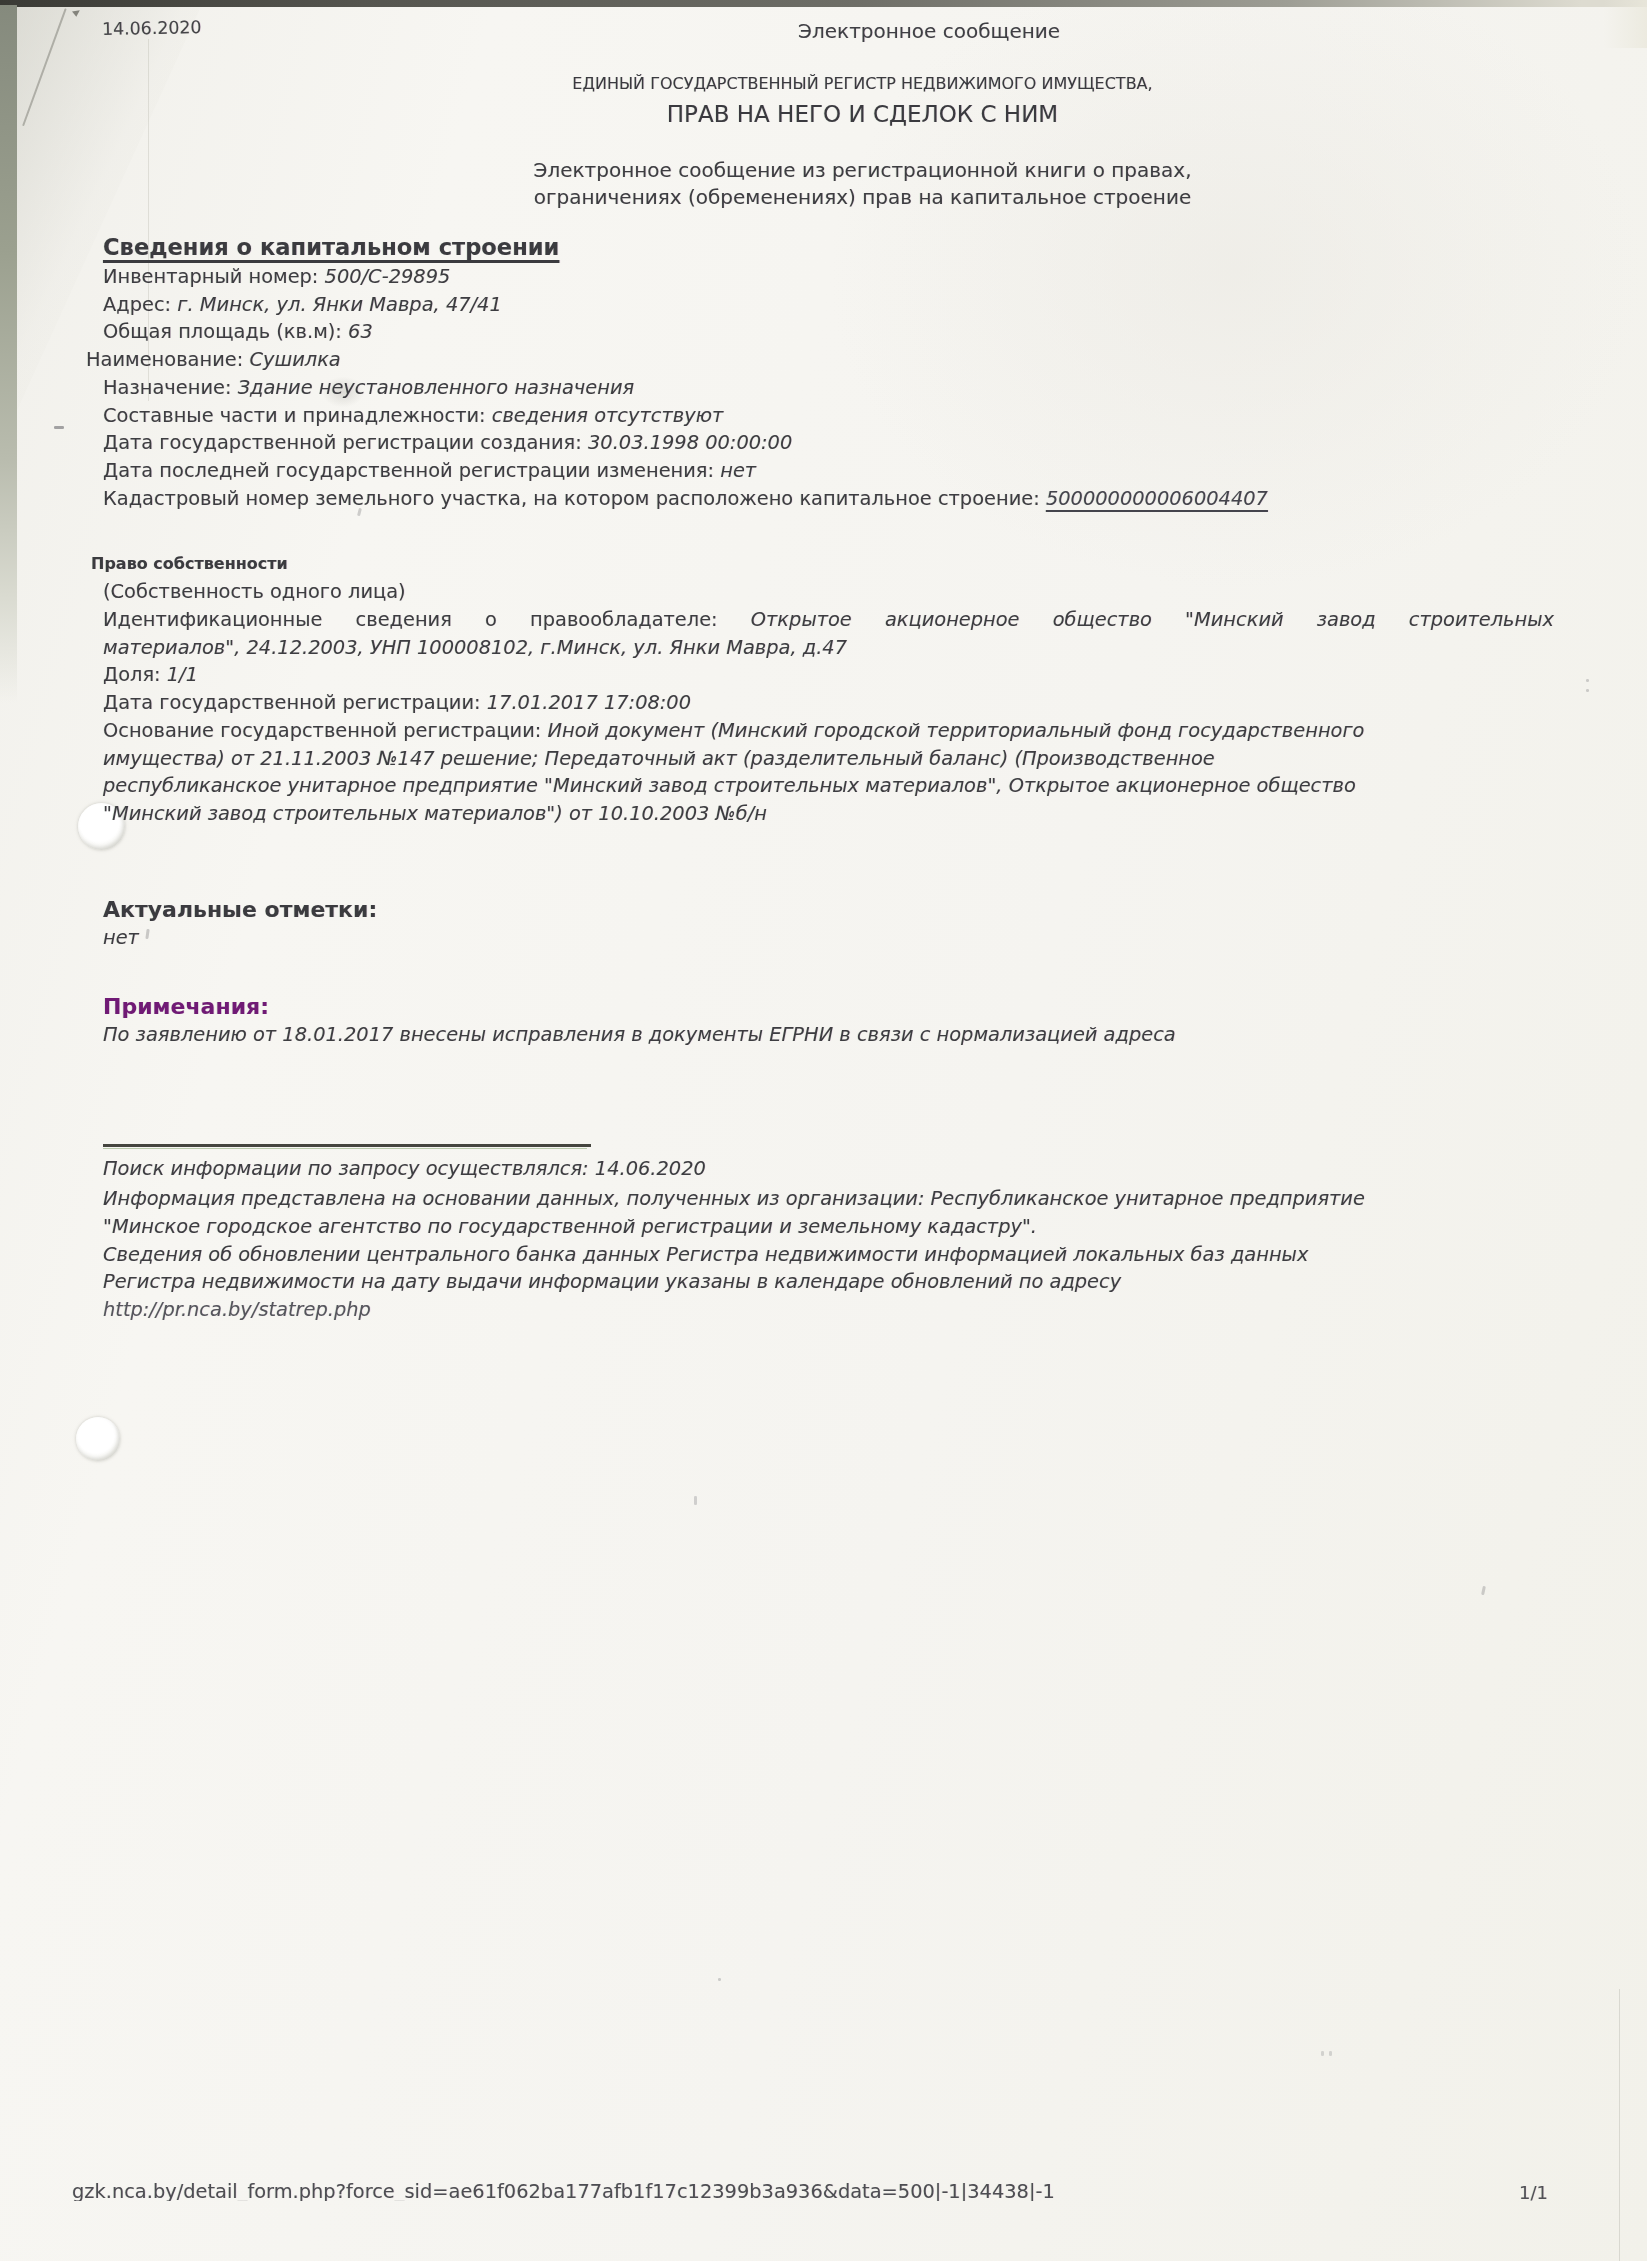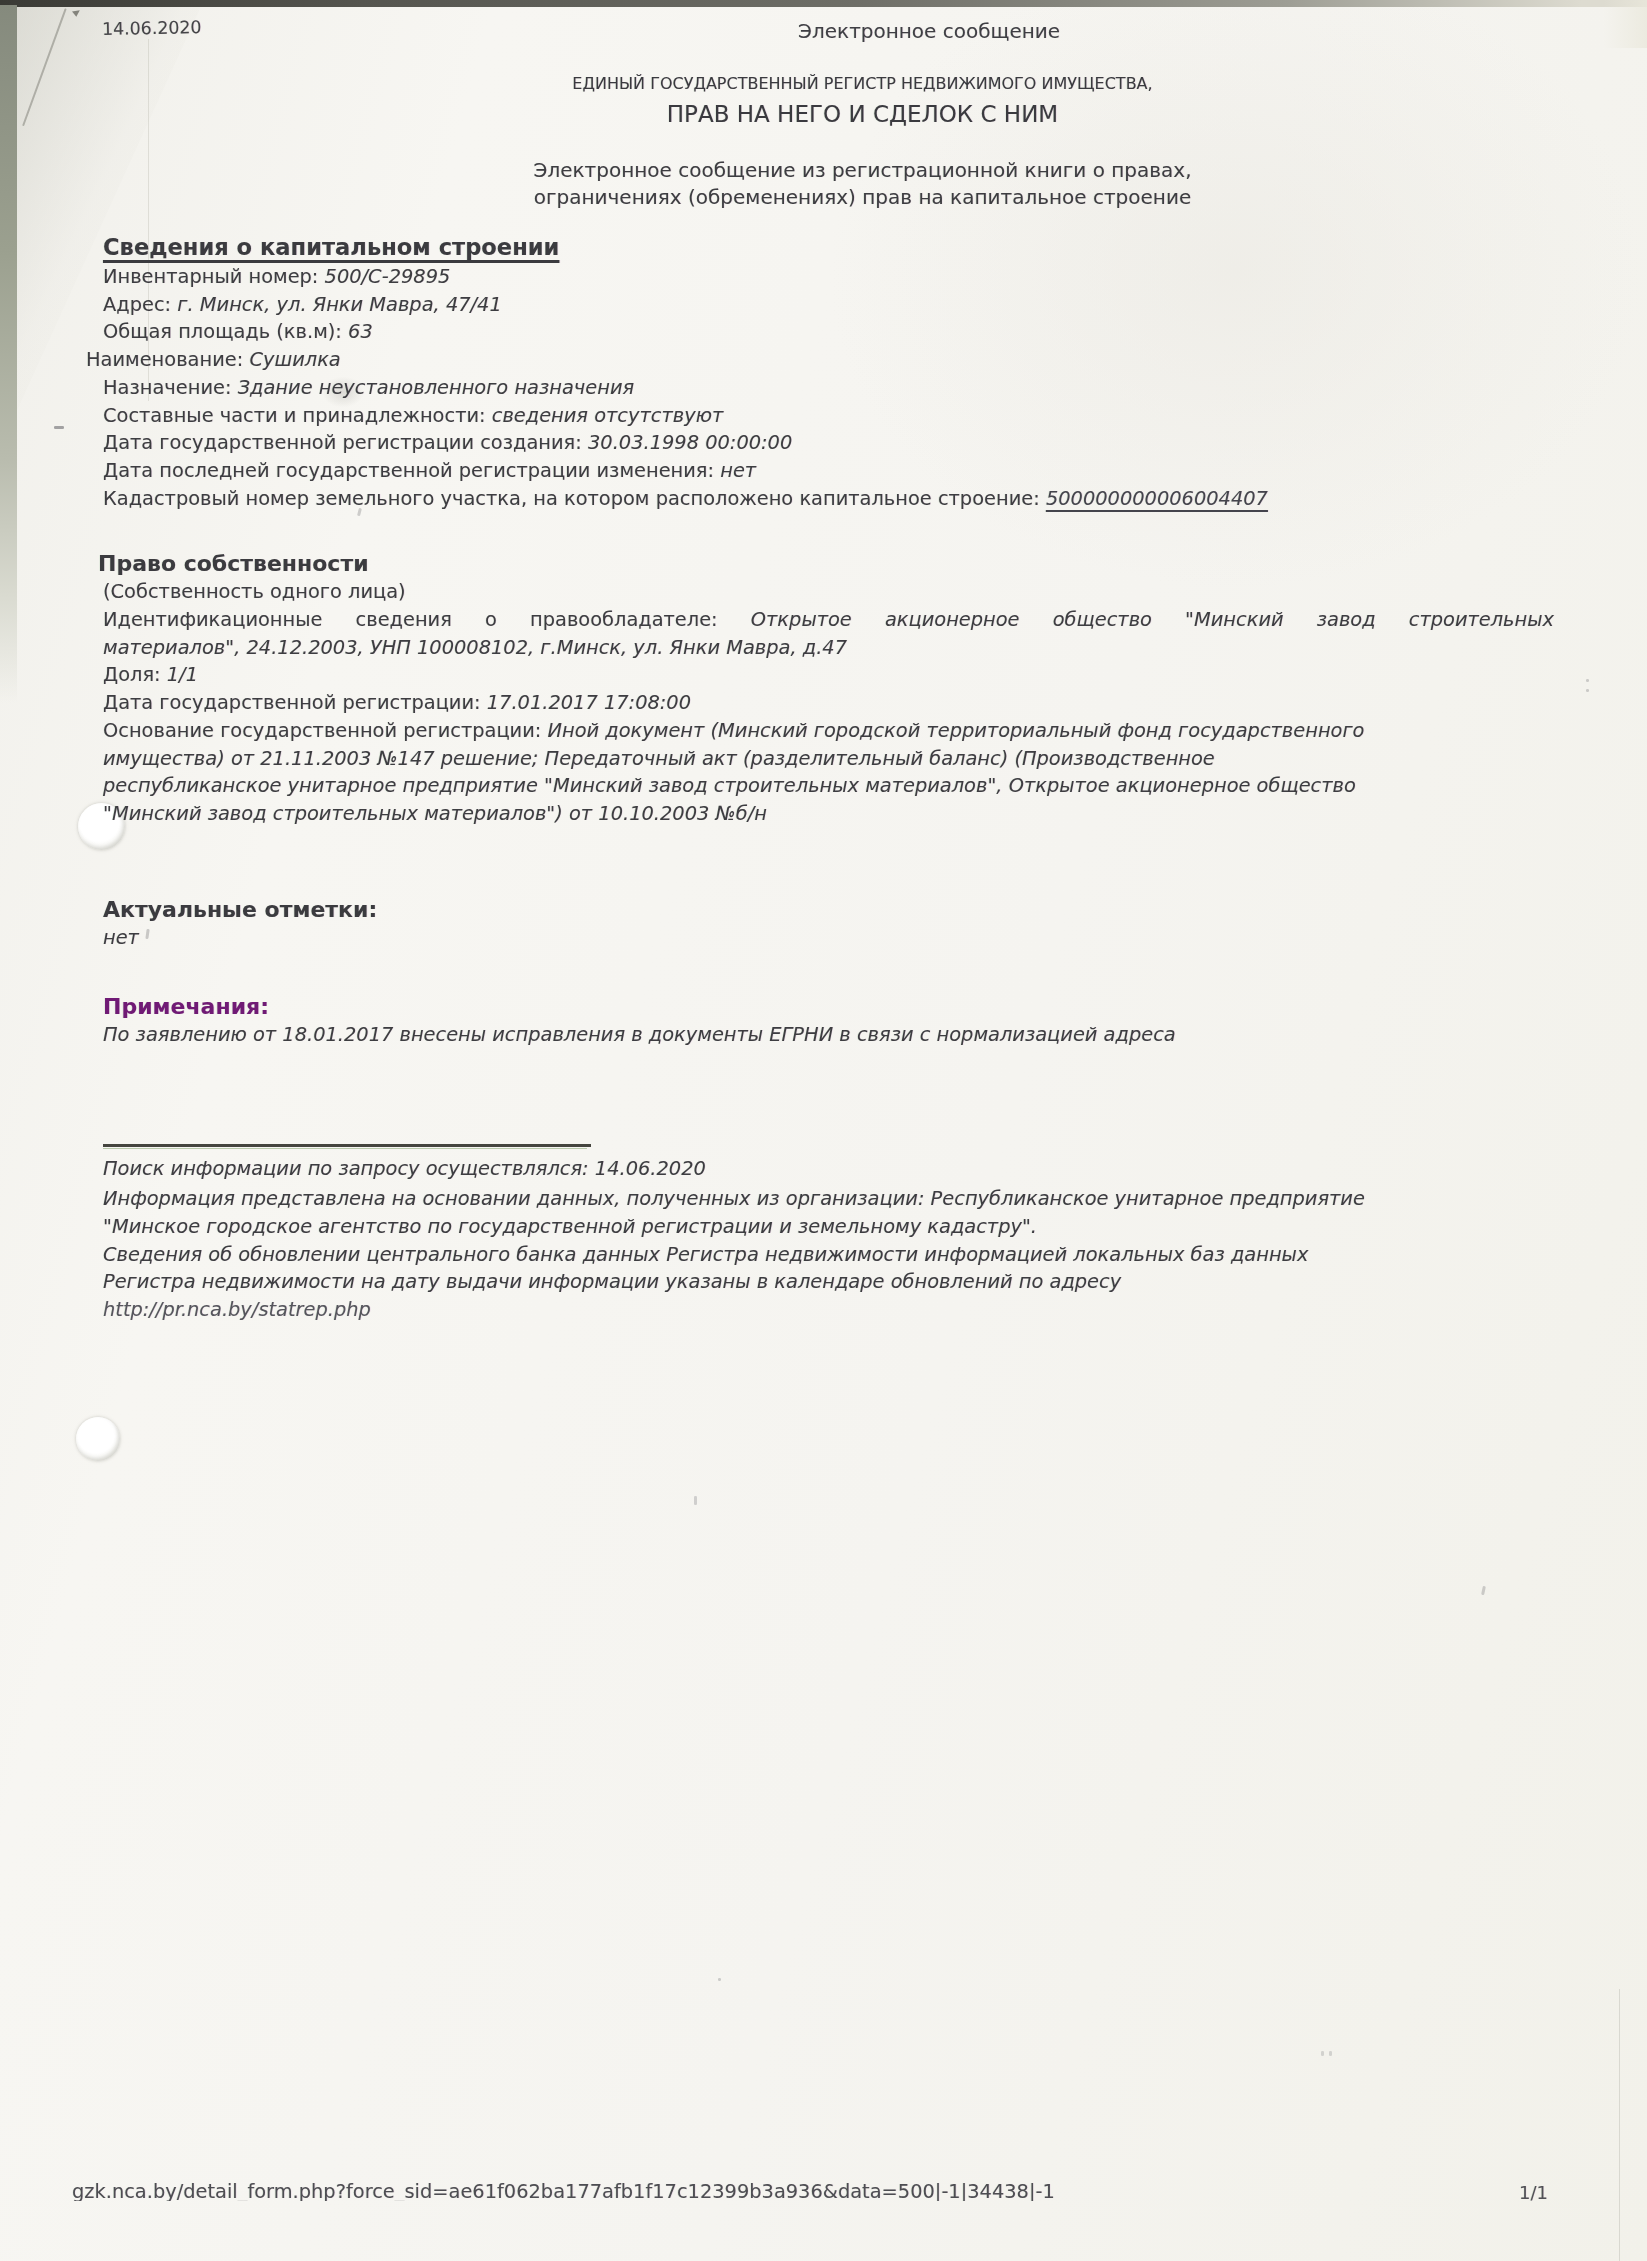--- a/index.html
+++ b/index.html
@@ -98,21 +98,21 @@
 </div>
 <div class="t" style="left:103px;top:459px;">
   <span>Дата последней государственной регистрации изменения:</span>
   <span class="it">нет</span>
 </div>
 <div class="t" style="left:103px;top:487px;">
   <span>Кадастровый номер земельного участка, на котором расположено капитальное строение:</span>
   <span class="it val-underline" style="color:#44444c;">500000000006004407</span>
 </div>
 
-<div class="t b" style="left:98px;top:552px;font-size:22px;color:#3b3b3f;">Право собственности</div>
+<div class="t b" style="left:91px;top:552px;font-size:16px;color:#3b3b3f;">Право собственности</div>
 <div class="t" style="left:103px;top:580px;">(Собственность одного лица)</div>
 
 <div class="t just" style="left:103px;top:608px;">
   <span>Идентификационные сведения о правообладателе:</span>
   <span class="it">Открытое акционерное общество "Минский завод строительных</span>
 </div>
 <div class="t it" style="left:103px;top:636px;">материалов", 24.12.2003, УНП 100008102, г.Минск, ул. Янки Мавра, д.47</div>
 
 <div class="t" style="left:103px;top:663px;">
   <span>Доля:</span>

